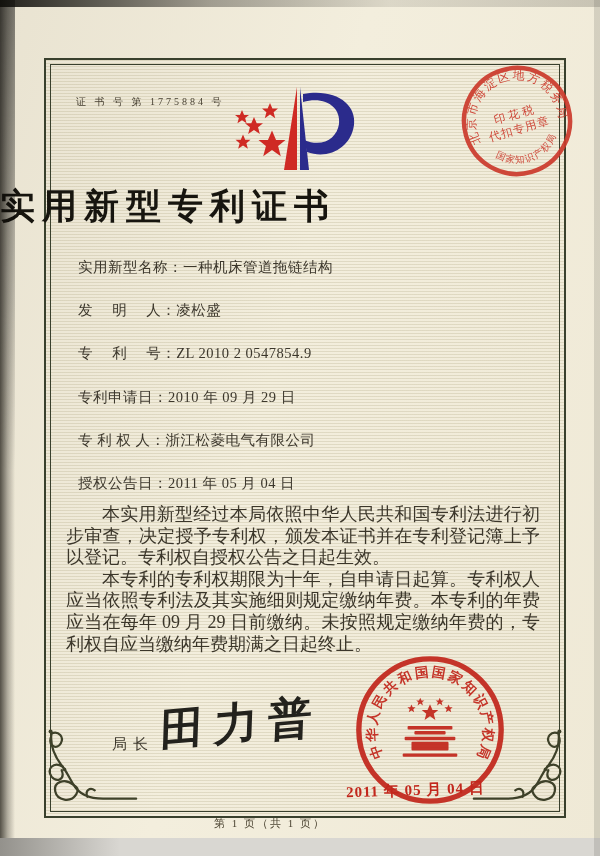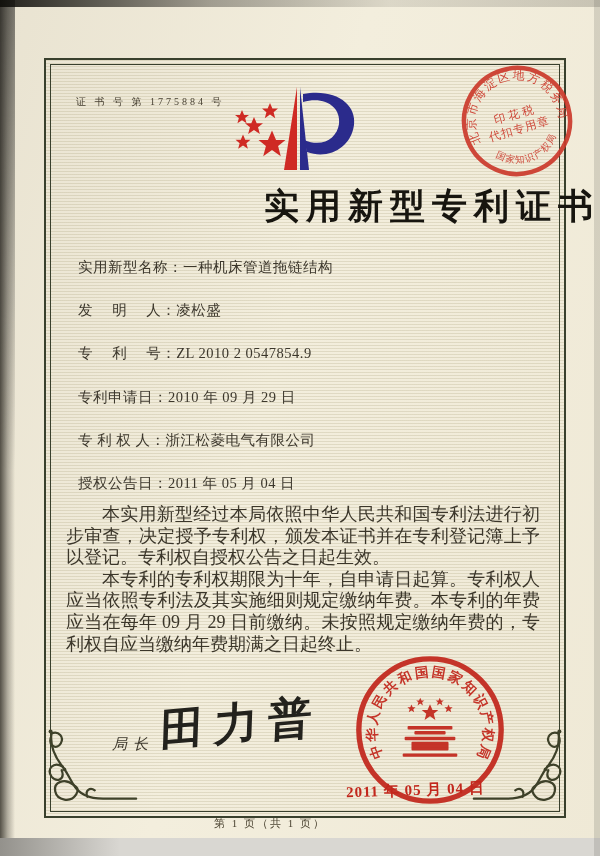--- a/index.html
+++ b/index.html
@@ -30,34 +30,34 @@
     background:
       repeating-linear-gradient(180deg, rgba(148,138,94,.20) 0 1px, rgba(148,138,94,0) 1px 3px);
     z-index:1; }
 
   .cert-number { position:absolute; left:76px; top:86px; font-size:10px; color:#463f31;
     letter-spacing:3px; z-index:3;margin-top:9px; }
 
   
   .logo { position:absolute; left:231px; top:80px; width:140px; height:102px; z-index:3; }
 
-  .title { position:absolute; left:0; top:183px; width:100%; text-align:right;
+  .title { position:absolute; left:0; top:183px; width:100%; text-align:left;
     font-size:35px; font-weight:bold; color:#17150f; letter-spacing:7px; z-index:3; }
 
   .fields { position:absolute; left:78px; top:258px; width:440px; z-index:3; }
   .field-row { height:43.2px; font-size:14.5px; color:#3c372c; letter-spacing:.5px; }
   .field-row .lab { color:#3c372c; }
   .field-row .val { color:#3c372c;font-family:Liberation Serif, serif; }
 
   .body-text { position:absolute; left:66px; top:504px; width:474px; z-index:3;
     font-size:18px; line-height:21.6px; color:#3b362a; text-align:justify; }
   .body-text p { text-indent:2em; }
 
   .director-label { position:absolute; left:112px; top:735px; font-size:15px;
-    color:#3c372c; letter-spacing:6px; z-index:4;font-style:italic; }
+    color:#3c372c; letter-spacing:6px; z-index:4; }
   .signature { position:absolute; left:160px; top:694px; z-index:4;
     font-size:44px; font-weight:600; color:#23221d; letter-spacing:10px;
     transform:rotate(-5deg) skewX(-7deg); white-space:nowrap; }
 
   
   .tax-stamp { position:absolute; left:457px; top:61px; width:120px; height:120px;
     transform:rotate(-16deg); opacity:.92; z-index:4; }
   .seal { position:absolute; left:352px; top:652px; width:156px; height:156px;
     opacity:.93; z-index:5; }
   .seal-date { position:absolute; left:346px; top:781px; width:136px; text-align:center;

